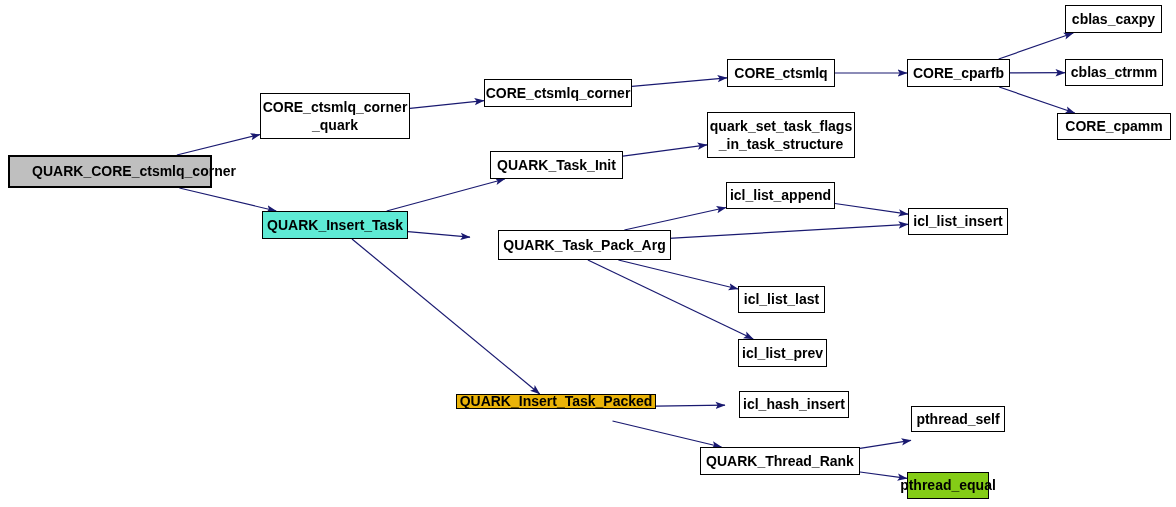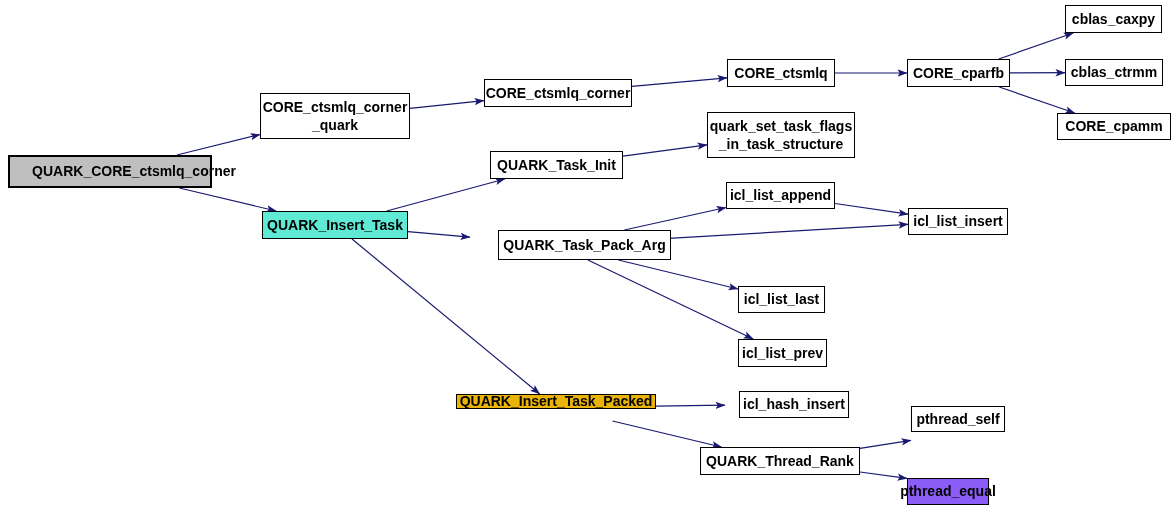--- a/index.html
+++ b/index.html
@@ -81,17 +81,17 @@
     <div class="node" style="left: 707px; top: 112px; width: 148px; height: 46px; border-color: rgb(0, 0, 0); background: rgb(255, 255, 255); color: rgb(0, 0, 0);">quark_set_task_flags
 _in_task_structure</div>
     <div class="node" style="left: 726px; top: 182px; width: 109px; height: 27px; border-color: rgb(0, 0, 0); background: rgb(255, 255, 255); color: rgb(0, 0, 0);">icl_list_append</div>
     <div class="node" style="left: 738px; top: 286px; width: 87px; height: 27px; border-color: rgb(0, 0, 0); background: rgb(255, 255, 255); color: rgb(0, 0, 0);">icl_list_last</div>
     <div class="node" style="left: 738px; top: 339px; width: 89px; height: 28px; border-color: rgb(0, 0, 0); background: rgb(255, 255, 255); color: rgb(0, 0, 0);">icl_list_prev</div>
     <div class="node" style="left: 725px; top: 391px; width: 110px; height: 27px; border-color: rgb(0, 0, 0); background: rgb(255, 255, 255); color: rgb(0, 0, 0); margin-left: 14px;">icl_hash_insert</div>
     <div class="node" style="left: 700px; top: 447px; width: 160px; height: 28px; border-color: rgb(0, 0, 0); background: rgb(255, 255, 255); color: rgb(0, 0, 0);">QUARK_Thread_Rank</div>
     <div class="node" style="left: 907px; top: 59px; width: 103px; height: 28px; border-color: rgb(0, 0, 0); background: rgb(255, 255, 255); color: rgb(0, 0, 0);">CORE_cparfb</div>
     <div class="node" style="left: 908px; top: 208px; width: 100px; height: 27px; border-color: rgb(0, 0, 0); background: rgb(255, 255, 255); color: rgb(0, 0, 0);">icl_list_insert</div>
     <div class="node" style="left: 911px; top: 406px; width: 94px; height: 26px; border-color: rgb(0, 0, 0); background: rgb(255, 255, 255); color: rgb(0, 0, 0);">pthread_self</div>
-    <div class="node" style="left: 907px; top: 472px; width: 82px; height: 27px; border-color: rgb(0, 0, 0); background: #8b5cf6; color: rgb(0, 0, 0); margin-top: 6px;">pthread_equal</div>
+    <div class="node" style="left: 907px; top: 472px; width: 82px; height: 27px; border-color: rgb(0, 0, 0); background: #84cc16; color: rgb(0, 0, 0);">pthread_equal</div>
     <div class="node" style="left: 1065px; top: 5px; width: 97px; height: 28px; border-color: rgb(0, 0, 0); background: rgb(255, 255, 255); color: rgb(0, 0, 0);">cblas_caxpy</div>
     <div class="node" style="left: 1065px; top: 59px; width: 98px; height: 27px; border-color: rgb(0, 0, 0); background: rgb(255, 255, 255); color: rgb(0, 0, 0);">cblas_ctrmm</div>
     <div class="node" style="left: 1057px; top: 113px; width: 114px; height: 27px; border-color: rgb(0, 0, 0); background: rgb(255, 255, 255); color: rgb(0, 0, 0);">CORE_cpamm</div>
   </div>
 
 </body></html>

